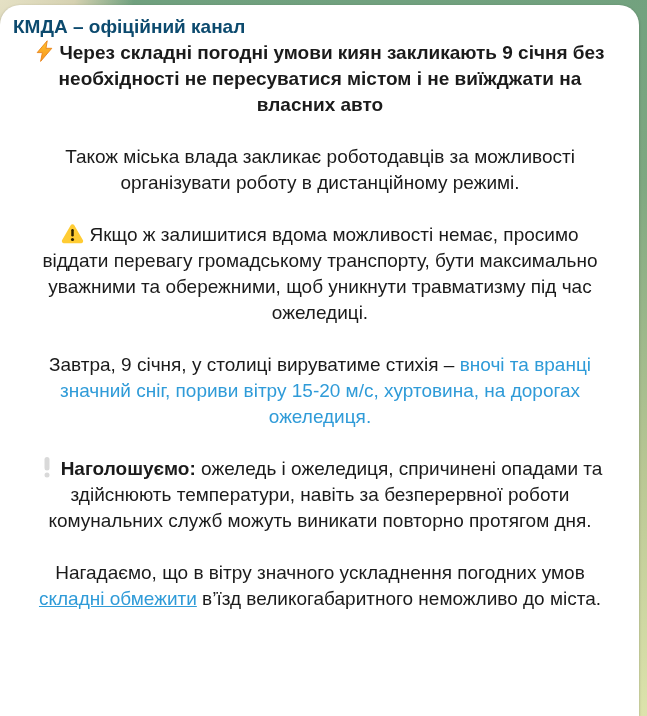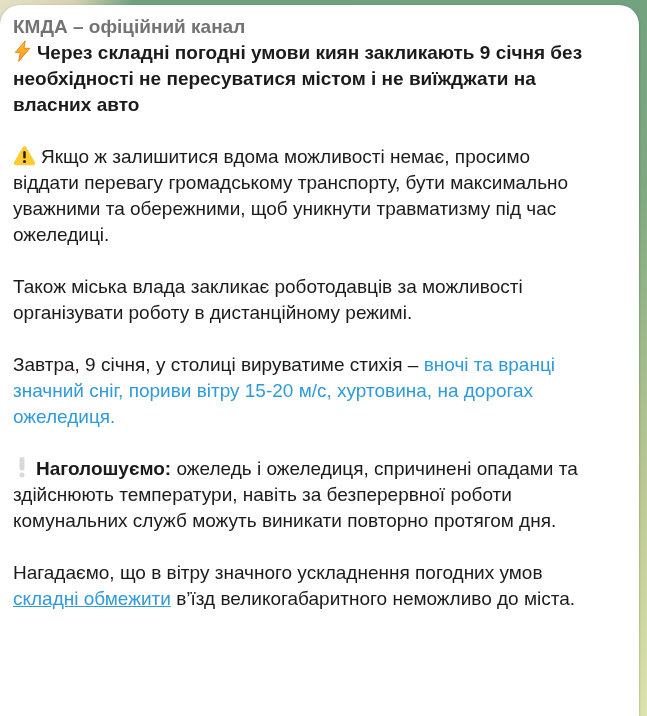--- a/index.html
+++ b/index.html
@@ -10,24 +10,24 @@
       radial-gradient(circle at -2% -2%, #e9e5ca 0%, #d5d1b1 9%, rgba(213,209,177,0) 15%),
       linear-gradient(176deg, #6fa07e 0%, #7fa881 30%, #b9c794 68%, #dde3ac 100%);
   }
   .bubble{
     position:absolute;top:5px;left:0;width:639px;height:711px;
     background:#ffffff;border-radius:20px 20px 0 0;
     box-shadow:0 1px 3px rgba(0,0,0,.28);
     padding:9px 12px 0 13px;box-sizing:border-box;
   }
   .channel-name{
-    font-size:19px;line-height:26px;font-weight:700;color:#737373;cursor:pointer;
+    font-size:19px;line-height:26px;font-weight:700;color:#0c4a6e;cursor:pointer;
   }
   .msg{font-size:19px;line-height:26px;color:#1b1b1b;}
-  .para{margin:0 0 26px 0;}
+  .para{margin:0 0 26px 0;text-align:center;}
   .para span{white-space:pre-wrap;}
   .b{font-weight:700;}
   .link{color:#2f9bd8;cursor:pointer;}
   .link.u{text-decoration:underline;}
   .icon{display:inline-block;vertical-align:-3px;line-height:0;margin-right:5px;}
   .icon.narrow{margin-right:8px;margin-left:3px;}
 </style>
 </head>
 <body>
 
@@ -38,30 +38,30 @@
             <defs>
               <linearGradient id="lg1" x1="0" y1="0" x2="0" y2="1">
                 <stop offset="0" stop-color="#FFC22E"></stop>
                 <stop offset="1" stop-color="#F7941D"></stop>
               </linearGradient>
             </defs>
             <path d="M12.2 0.8 L2.2 12.6 h5.2 L5.6 21.4 16.8 8.3 h-5.8 Z" fill="url(#lg1)" stroke="#E8821A" stroke-width="0.9" stroke-linejoin="round"></path>
           </svg></span><span class="b">Через складні погодні умови киян закликають 9 січня без
 необхідності не пересуватися містом і не виїжджати на
 власних авто</span></p>
+    <p class="para"><span>Також міська влада закликає роботодавців за можливості
+організувати роботу в дистанційному режимі.</span></p>
     <p class="para"><span class="icon"><svg width="23" height="21" viewBox="0 0 23 21">
             <path d="M11.5 1.2 a2.1 2.1 0 0 1 1.8 1.05 l8.55 14.8 a2.1 2.1 0 0 1 -1.8 3.15 H2.95 a2.1 2.1 0 0 1 -1.8 -3.15 L9.7 2.25 a2.1 2.1 0 0 1 1.8 -1.05 Z" fill="#FFCC33"></path>
             <rect x="10.25" y="6.1" width="2.5" height="7.4" rx="1.25" fill="#2b2000"></rect>
             <circle cx="11.5" cy="16.5" r="1.55" fill="#2b2000"></circle>
           </svg></span><span>Якщо ж залишитися вдома можливості немає, просимо
 віддати перевагу громадському транспорту, бути максимально
 уважними та обережними, щоб уникнути травматизму під час
 ожеледиці.</span></p>
-    <p class="para"><span>Також міська влада закликає роботодавців за можливості
-організувати роботу в дистанційному режимі.</span></p>
     <p class="para"><span>Завтра, 9 січня, у столиці вируватиме стихія – </span><span class="link">вночі та вранці
 значний сніг, пориви вітру 15-20 м/с, хуртовина, на дорогах
 ожеледиця.</span></p>
     <p class="para"><span class="icon narrow"><svg width="12" height="22" viewBox="0 0 12 22">
             <rect x="3.5" y="1" width="5" height="13.4" rx="2.5" fill="#D9D9D9"></rect>
             <circle cx="6" cy="19" r="2.5" fill="#D9D9D9"></circle>
           </svg></span><span class="b">Наголошуємо:</span><span> ожеледь і ожеледиця, спричинені опадами та
 здійснюють температури, навіть за безперервної роботи
 комунальних служб можуть виникати повторно протягом дня.</span></p>
     <p class="para"><span>Нагадаємо, що в вітру значного ускладнення погодних умов

